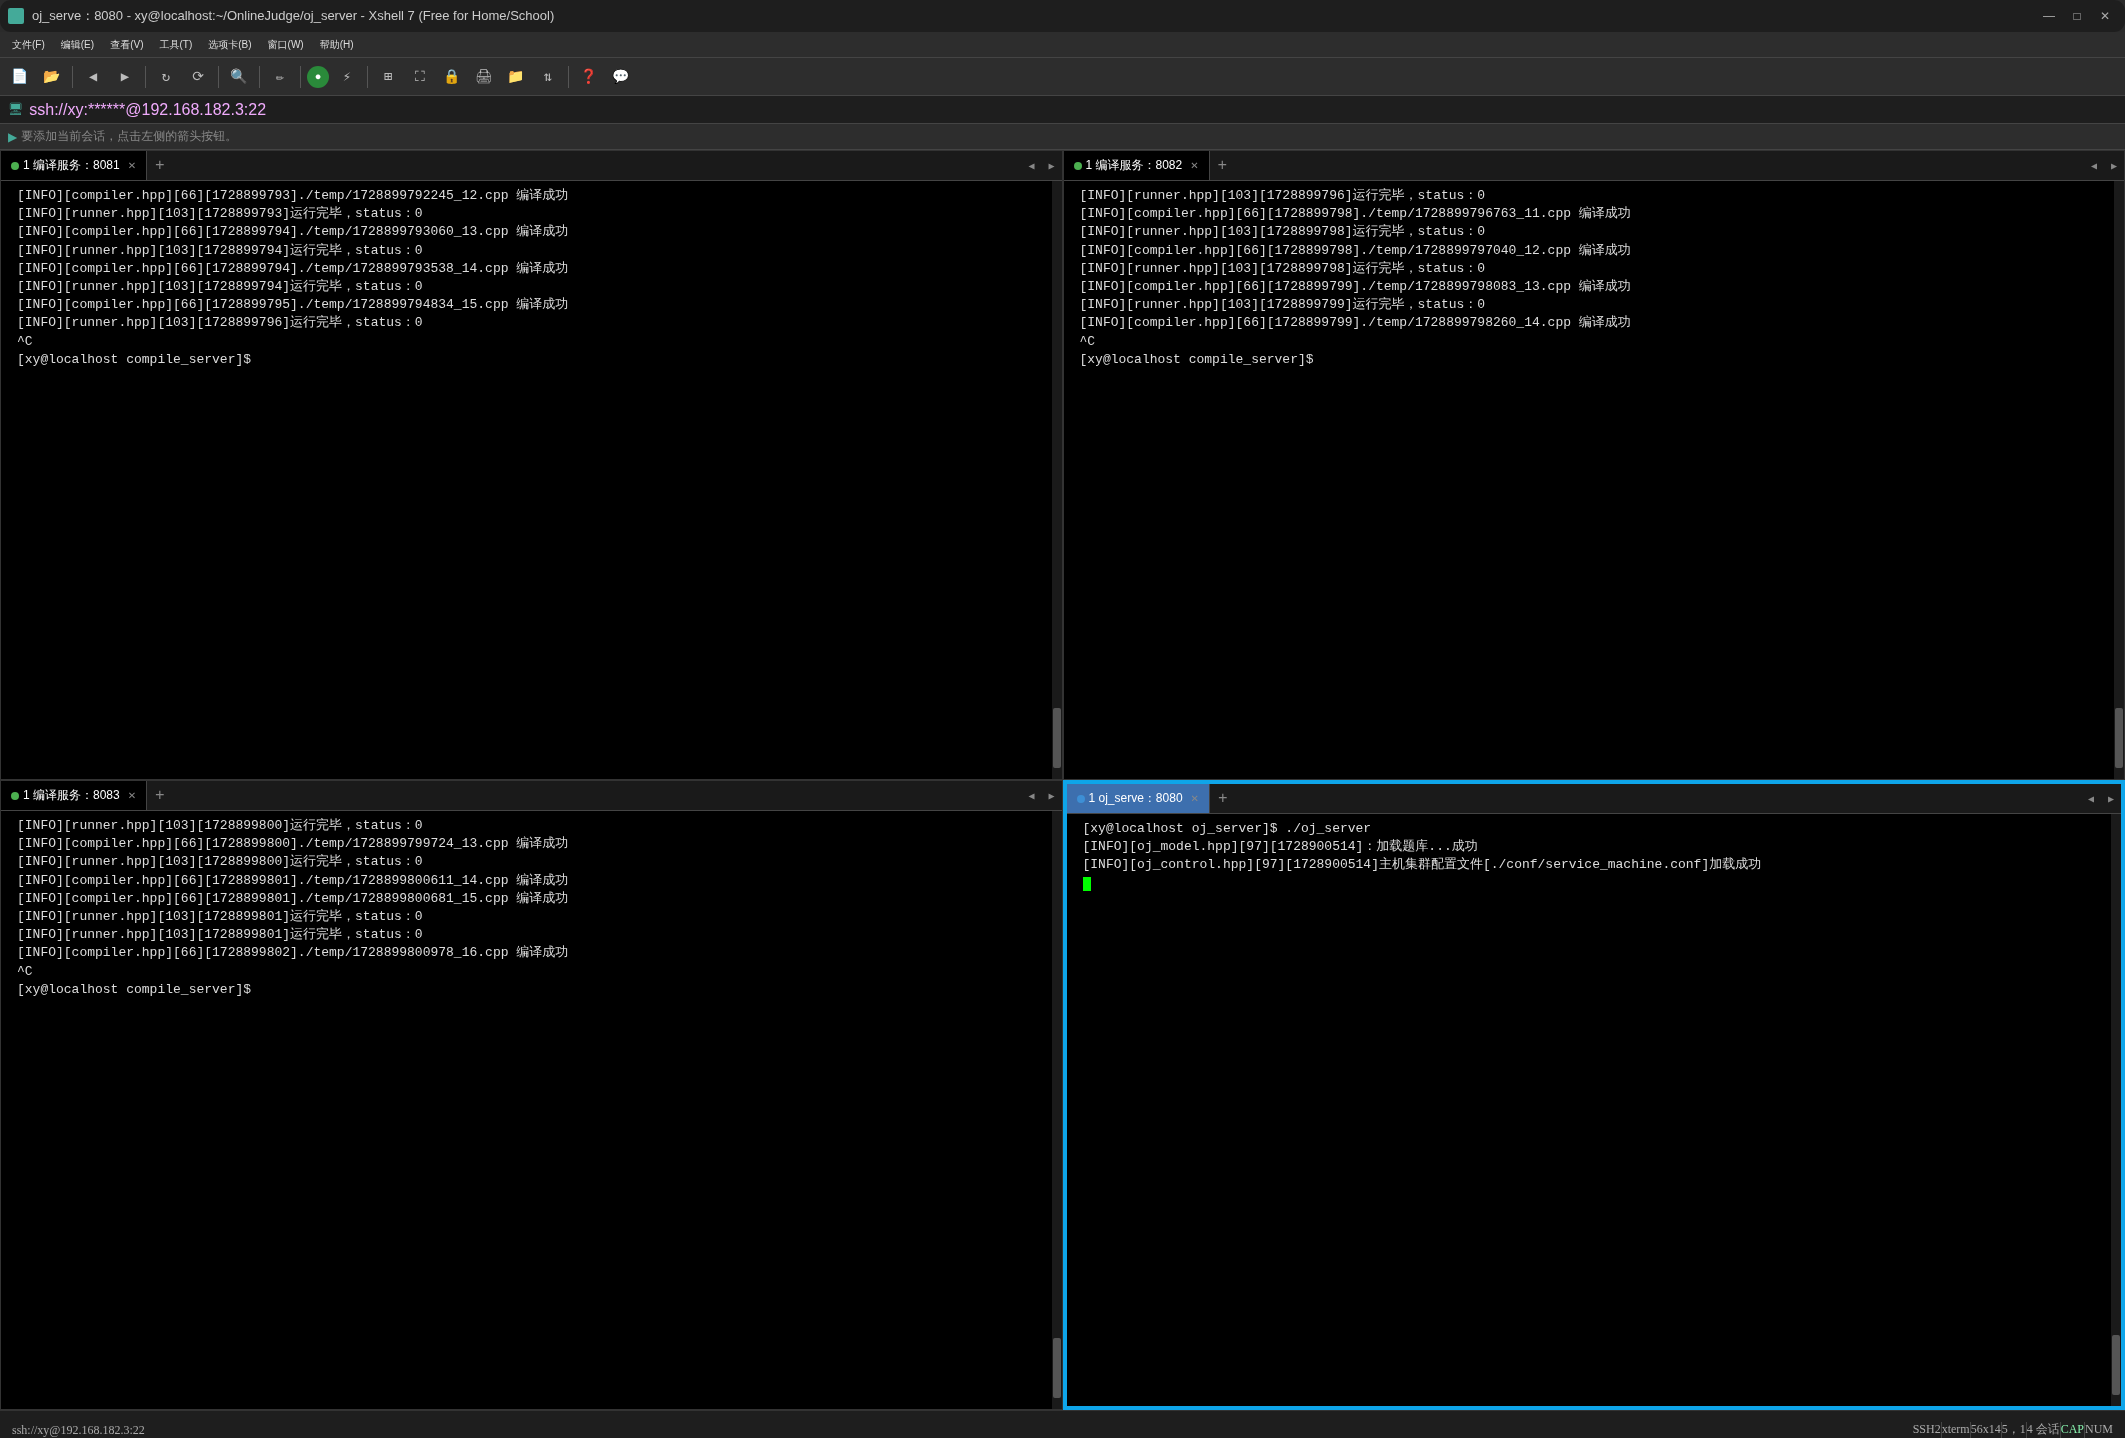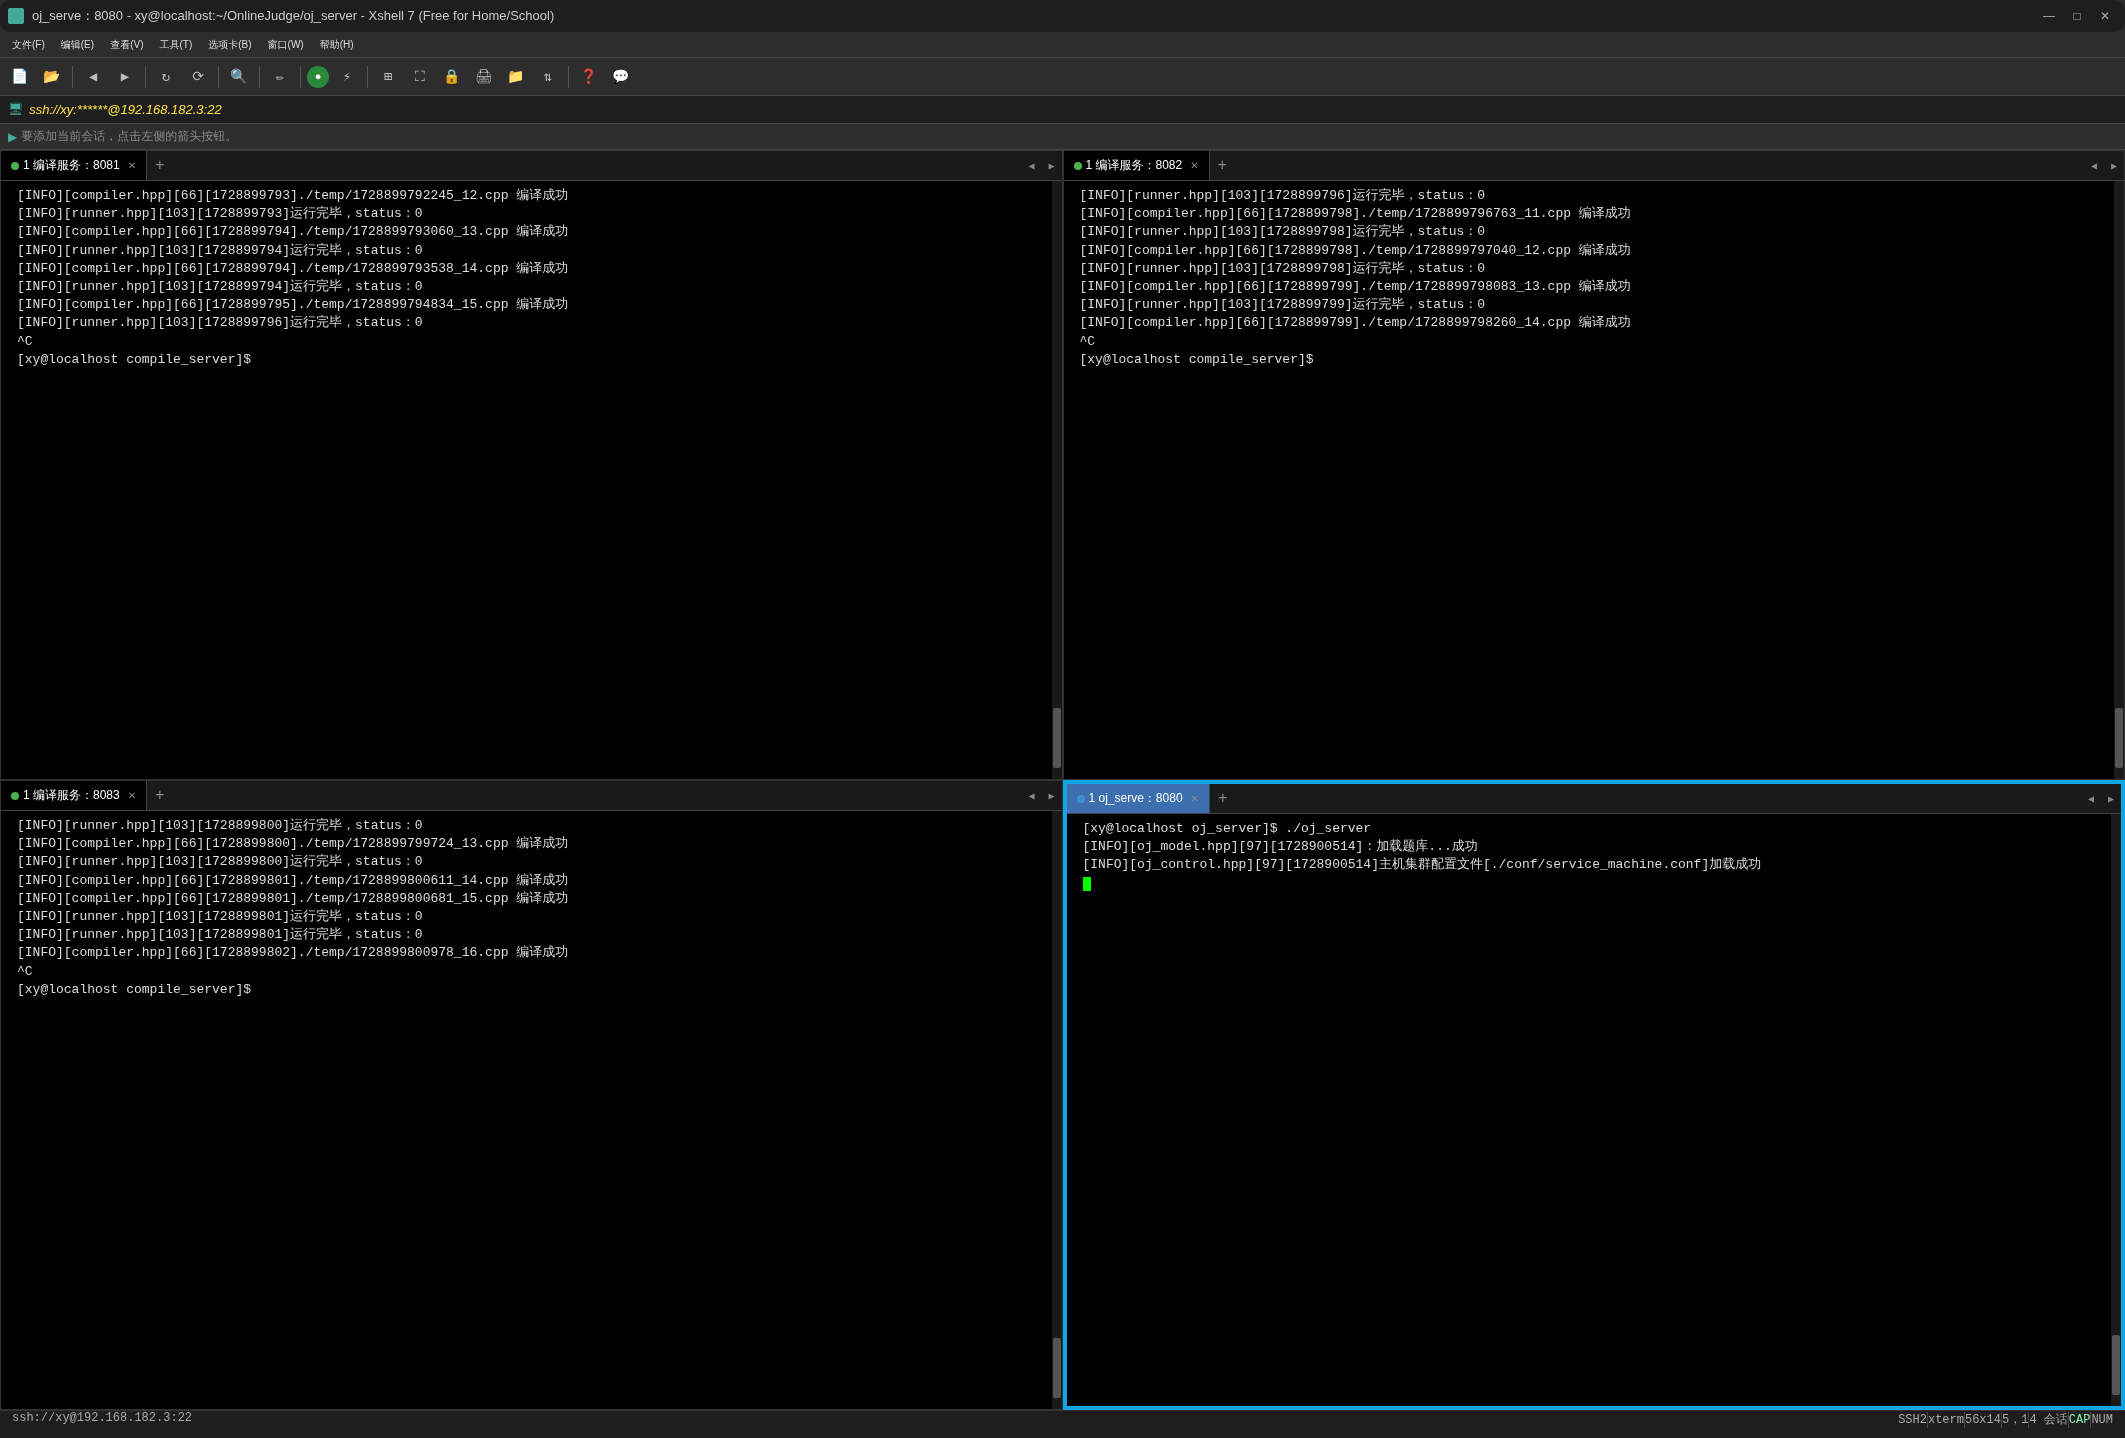--- a/index.html
+++ b/index.html
@@ -103,21 +103,21 @@
       height: 28px;
       display: flex;
       align-items: center;
       padding: 0 8px;
       border-bottom: 1px solid #444;
     }
     .address-icon {
       color: #4a9; font-size: 12px; margin-right: 6px;
     }
     .address-text {
-      color: #fde047; font-size: 13px; font-family: Arial, sans-serif; font-style: italic;
+      color: #f0abfc; font-size: 16px; font-family: Arial, sans-serif;
     }
 
     
     #info-bar {
       background: #2d2d2d;
       height: 26px;
       display: flex;
       align-items: center;
       padding: 0 8px;
       font-family: Arial, sans-serif;
@@ -221,23 +221,23 @@
       border-radius: 2px;
       position: absolute;
       bottom: 10px;
     }
 
     
     #status-bar {
       background: #1e1e1e;
       height: 28px;
       display: flex;
-      align-items: flex-start;
+      align-items: flex-end;
       padding: 0 12px;
-      font-family: Liberation Mono, monospace;
+      font-family: Liberation Serif, serif;
       font-size: 12px;
       color: #aaa;
       border-top: 1px solid #333;
       justify-content: space-between;
     }
     .status-left { display: flex; gap: 16px; align-items: center; }
     .status-right { display: flex; gap: 0; align-items: center; }
     .status-divider {
       width: 1px; height: 16px; background: #444;
     }

